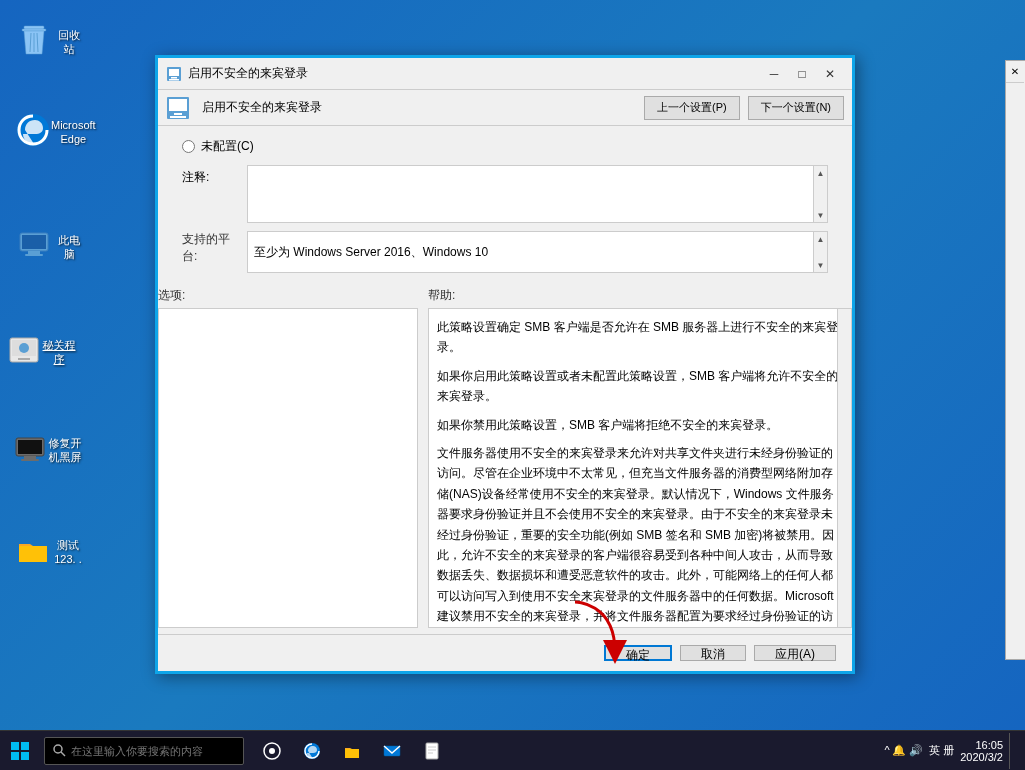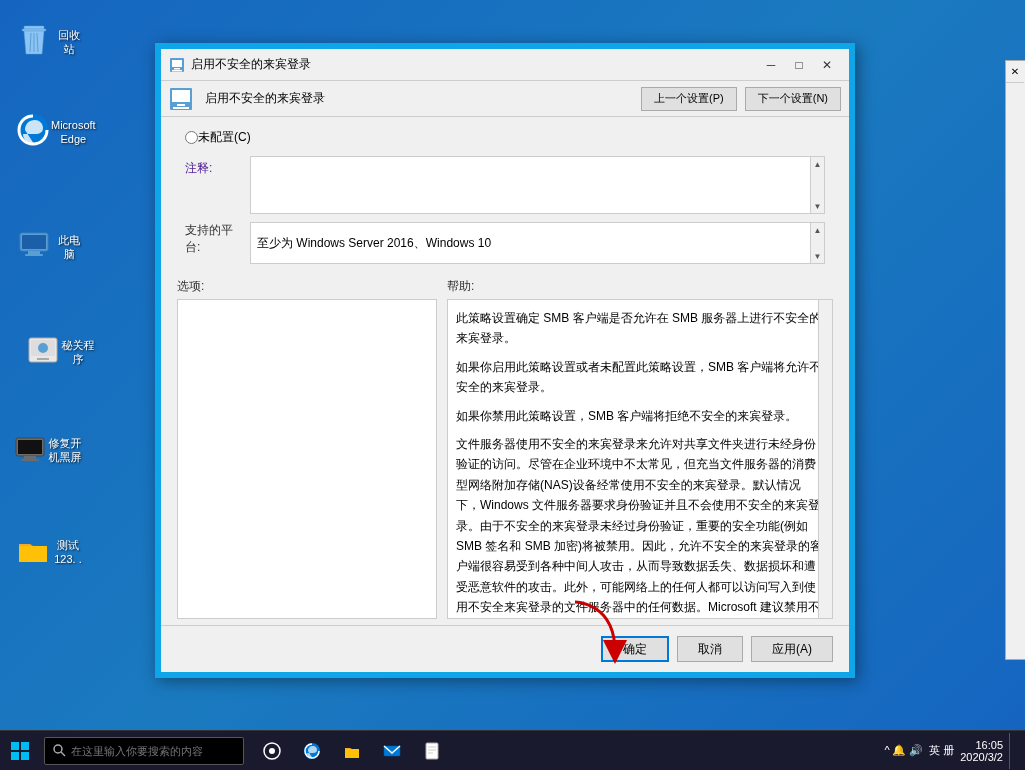--- a/index.html
+++ b/index.html
@@ -113,25 +113,25 @@
       font-size: 11px;
     }
     .taskbar-clock {
       text-align: right;
       font-size: 11px;
     }
 
     
     .dialog {
       position: absolute;
-      top: 43px;
+      top: 55px;
       left: 155px;
       width: 700px;
       background: #f0f0f0;
-      border: 6px solid #0ea5e9;
+      border: 3px solid #0ea5e9;
       box-shadow: 3px 3px 15px rgba(0,0,0,0.4);
       z-index: 50;
     }
 
     .dialog-titlebar {
       background: #f0f0f0;
       height: 32px;
       display: flex;
       align-items: center;
       padding: 0 8px;
@@ -191,21 +191,21 @@
     .dialog-content {
       display: flex;
       flex-direction: column;
       padding: 10px 16px;
       gap: 8px;
     }
 
     .radio-row {
       display: flex;
       align-items: center;
-      gap: 0;
+      gap: 6px;
       padding: 2px 0;
     }
     .radio-input {
       width: 13px;
       height: 13px;
       cursor: pointer;
     }
     .radio-label {
       font-size: 12px;
       cursor: pointer;
@@ -243,21 +243,21 @@
       align-items: center;
       justify-content: center;
       font-size: 8px;
       cursor: pointer;
       color: #555;
     }
 
     .main-area {
       display: flex;
       gap: 10px;
-      padding: 0 16px;
+      padding: 0 0;
       margin-top: 4px;
     }
 
     .options-section {
       width: 260px;
     }
     .section-label {
       font-size: 12px;
       color: #333;
       margin-bottom: 4px;
@@ -297,21 +297,21 @@
 
     .dialog-footer {
       display: flex;
       justify-content: flex-end;
       padding: 10px 16px;
       gap: 8px;
       border-top: 1px solid #ccc;
       margin-top: 6px;
     }
     .footer-btn {
-      height: 26px;
+      height: 16px;
       padding: 0 20px;
       background: #e0e0e0;
       border: 1px solid #aaa;
       cursor: pointer;
       font-size: 12px;
       font-family: inherit;
     }
     .footer-btn.primary {
       background: #e0e0e0;
       border: 2px solid #0078d4;
@@ -395,21 +395,21 @@
     <svg width="36" height="36" viewBox="0 0 36 36">
       <rect x="4" y="6" width="28" height="18" rx="2" fill="#5a9fd4" stroke="#3a7fbf" stroke-width="1"></rect>
       <rect x="6" y="8" width="24" height="14" fill="#1a5fa8"></rect>
       <rect x="12" y="24" width="12" height="3" fill="#5a9fd4"></rect>
       <rect x="9" y="27" width="18" height="2" rx="1" fill="#5a9fd4"></rect>
     </svg>
   </div>
   <span class="icon-label">此电脑</span>
 </div>
 
-<div class="desktop-icon" style="position:absolute;top:330px;left:25px;">
+<div class="desktop-icon" style="position:absolute;top:330px;left:6px;text-decoration:underline;">
   <div class="icon-img">
     <svg width="36" height="36" viewBox="0 0 36 36">
       <rect x="4" y="6" width="28" height="24" rx="2" fill="#e8e8e8" stroke="#aaa" stroke-width="1"></rect>
       <rect x="6" y="8" width="24" height="16" fill="#ddd"></rect>
       <circle cx="18" cy="16" r="5" fill="#5a9fd4"></circle>
       <rect x="12" y="26" width="12" height="2" fill="#aaa"></rect>
     </svg>
   </div>
   <span class="icon-label">秘关程序</span>
 </div>
@@ -474,21 +474,21 @@
   <div class="dialog-content">
 
     <div style="display:flex; flex-direction:column; gap:4px; padding-left:8px;">
       <div class="radio-row">
         <input type="radio" class="radio-input" name="policy" style="">
         <label class="radio-label">未配置(C)</label>
       </div>
     </div>
 
     <div style="display:flex; gap:10px; align-items:flex-start; padding:0 8px;">
-      <div style="width:55px; font-size:12px; padding-top:4px; color:#4c1d95;">注释:</div>
+      <div style="width:55px; font-size:12px; padding-top:4px; color:#000000;">注释:</div>
       <div style="flex:1; border:1px solid #ccc; background:white; height:58px; position:relative;">
         <div class="scrollbar-stub">
           <div class="scrollbar-arrow">▲</div>
           <div class="scrollbar-arrow">▼</div>
         </div>
       </div>
     </div>
 
     <div style="display:flex; gap:10px; align-items:flex-start; padding:0 8px;">
       <div style="width:55px; font-size:12px; color:#333; line-height:1.4;">支持的平台:</div>

